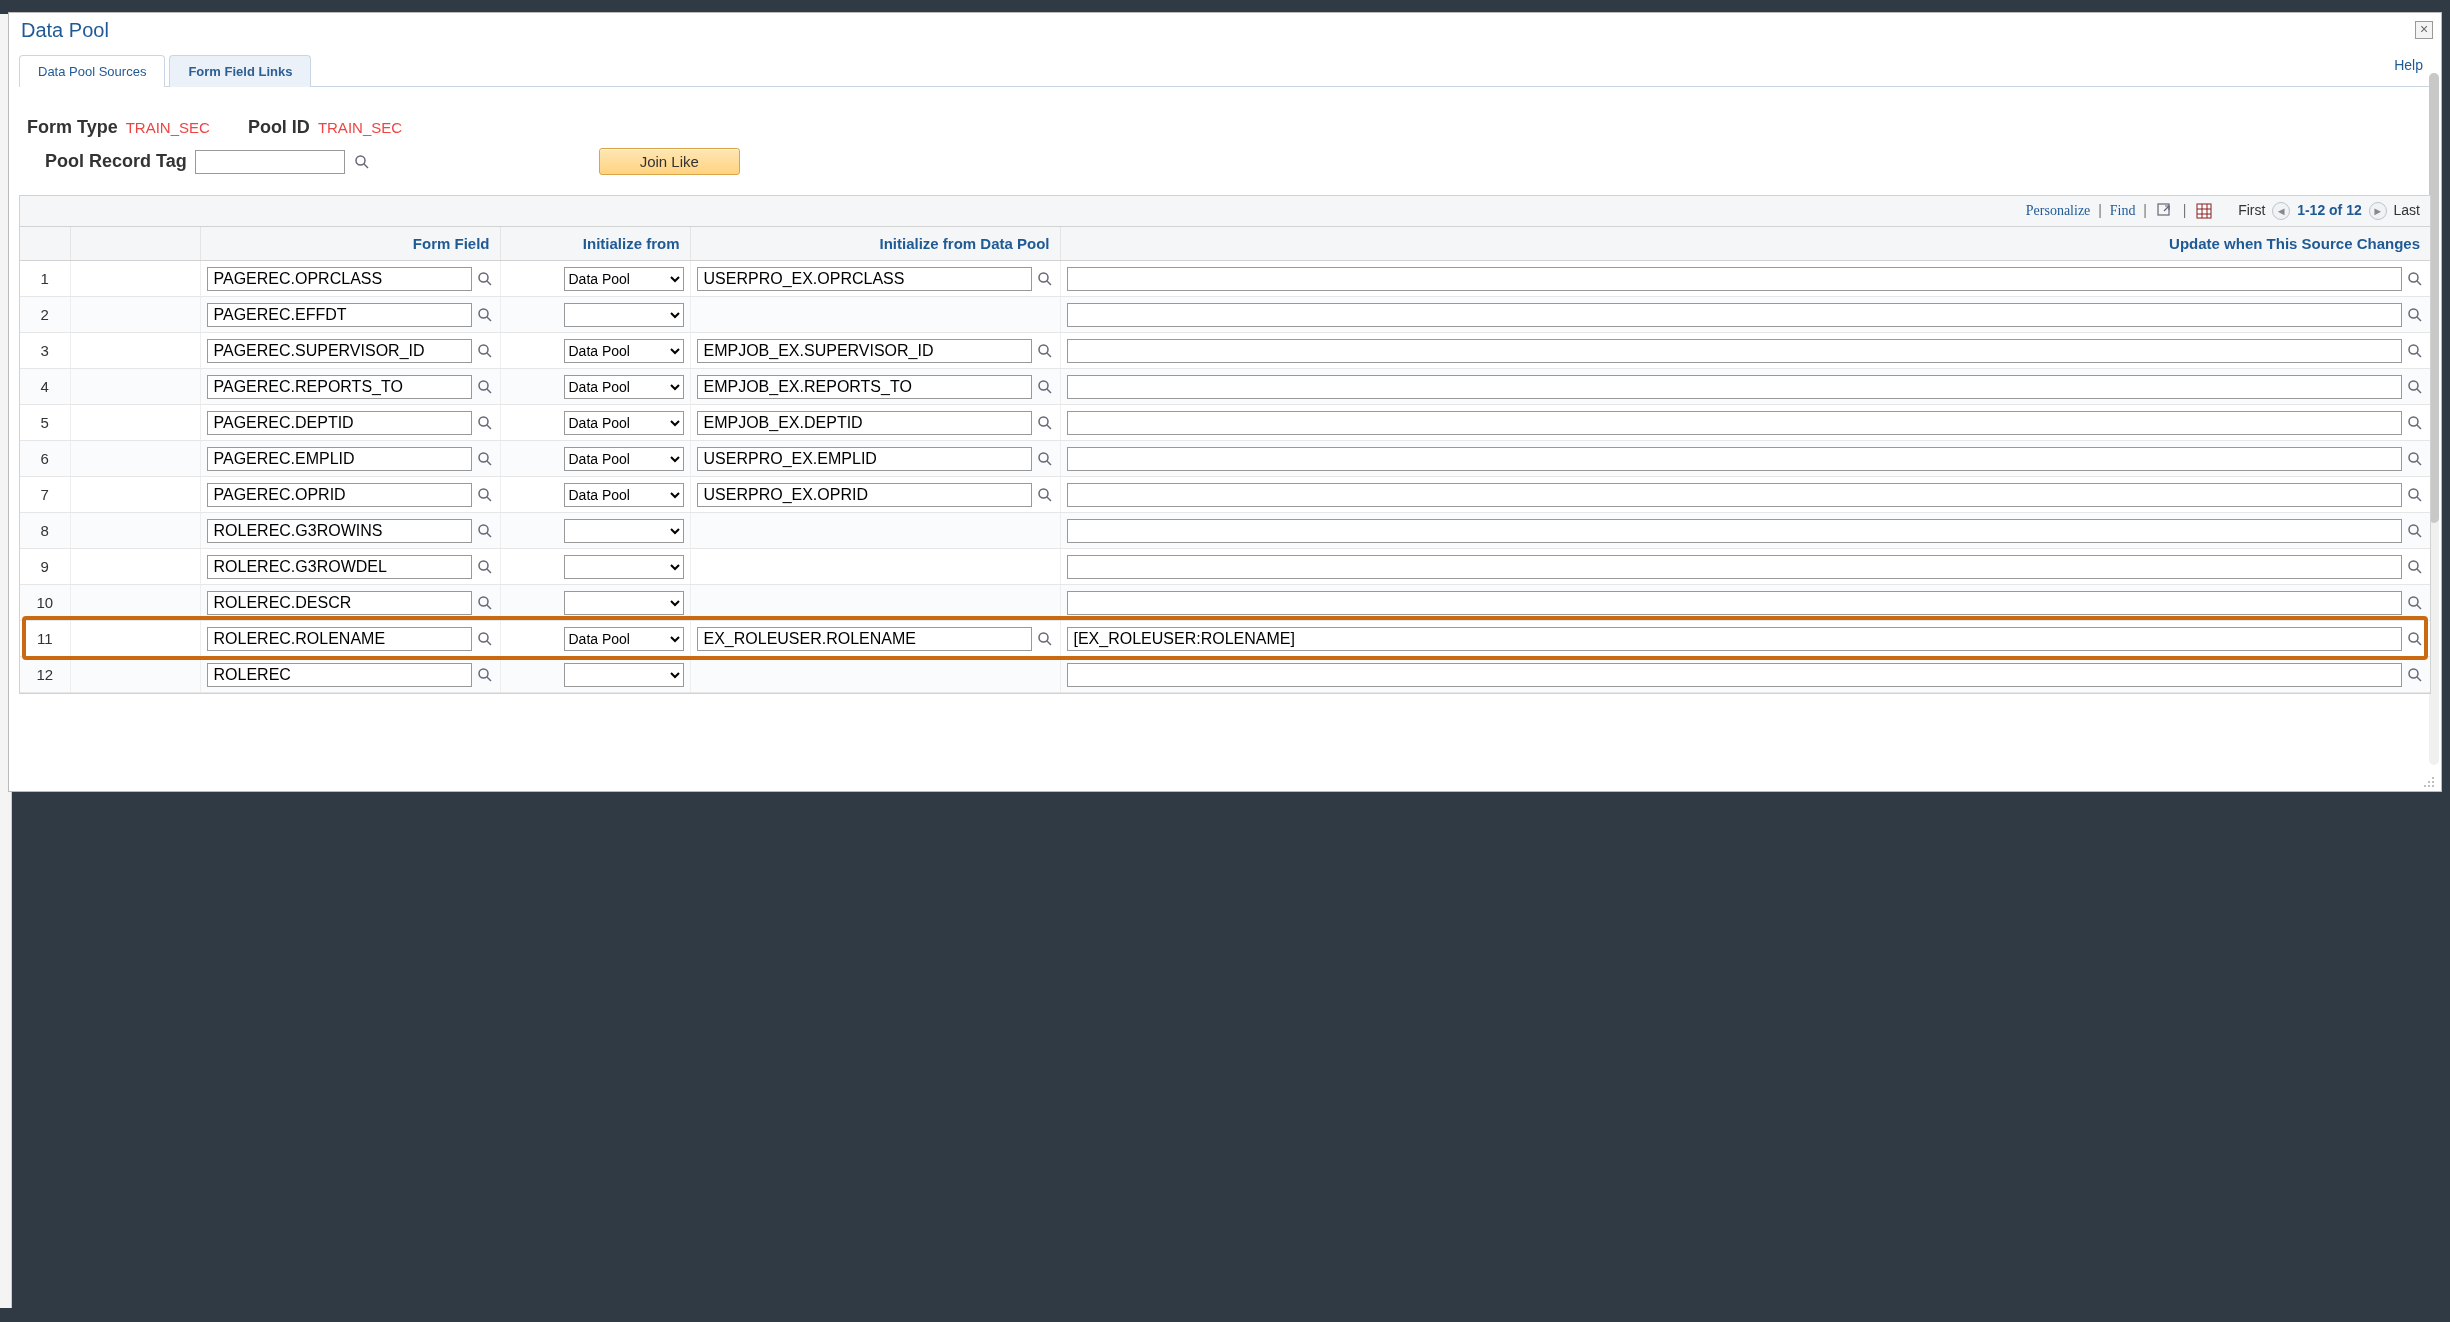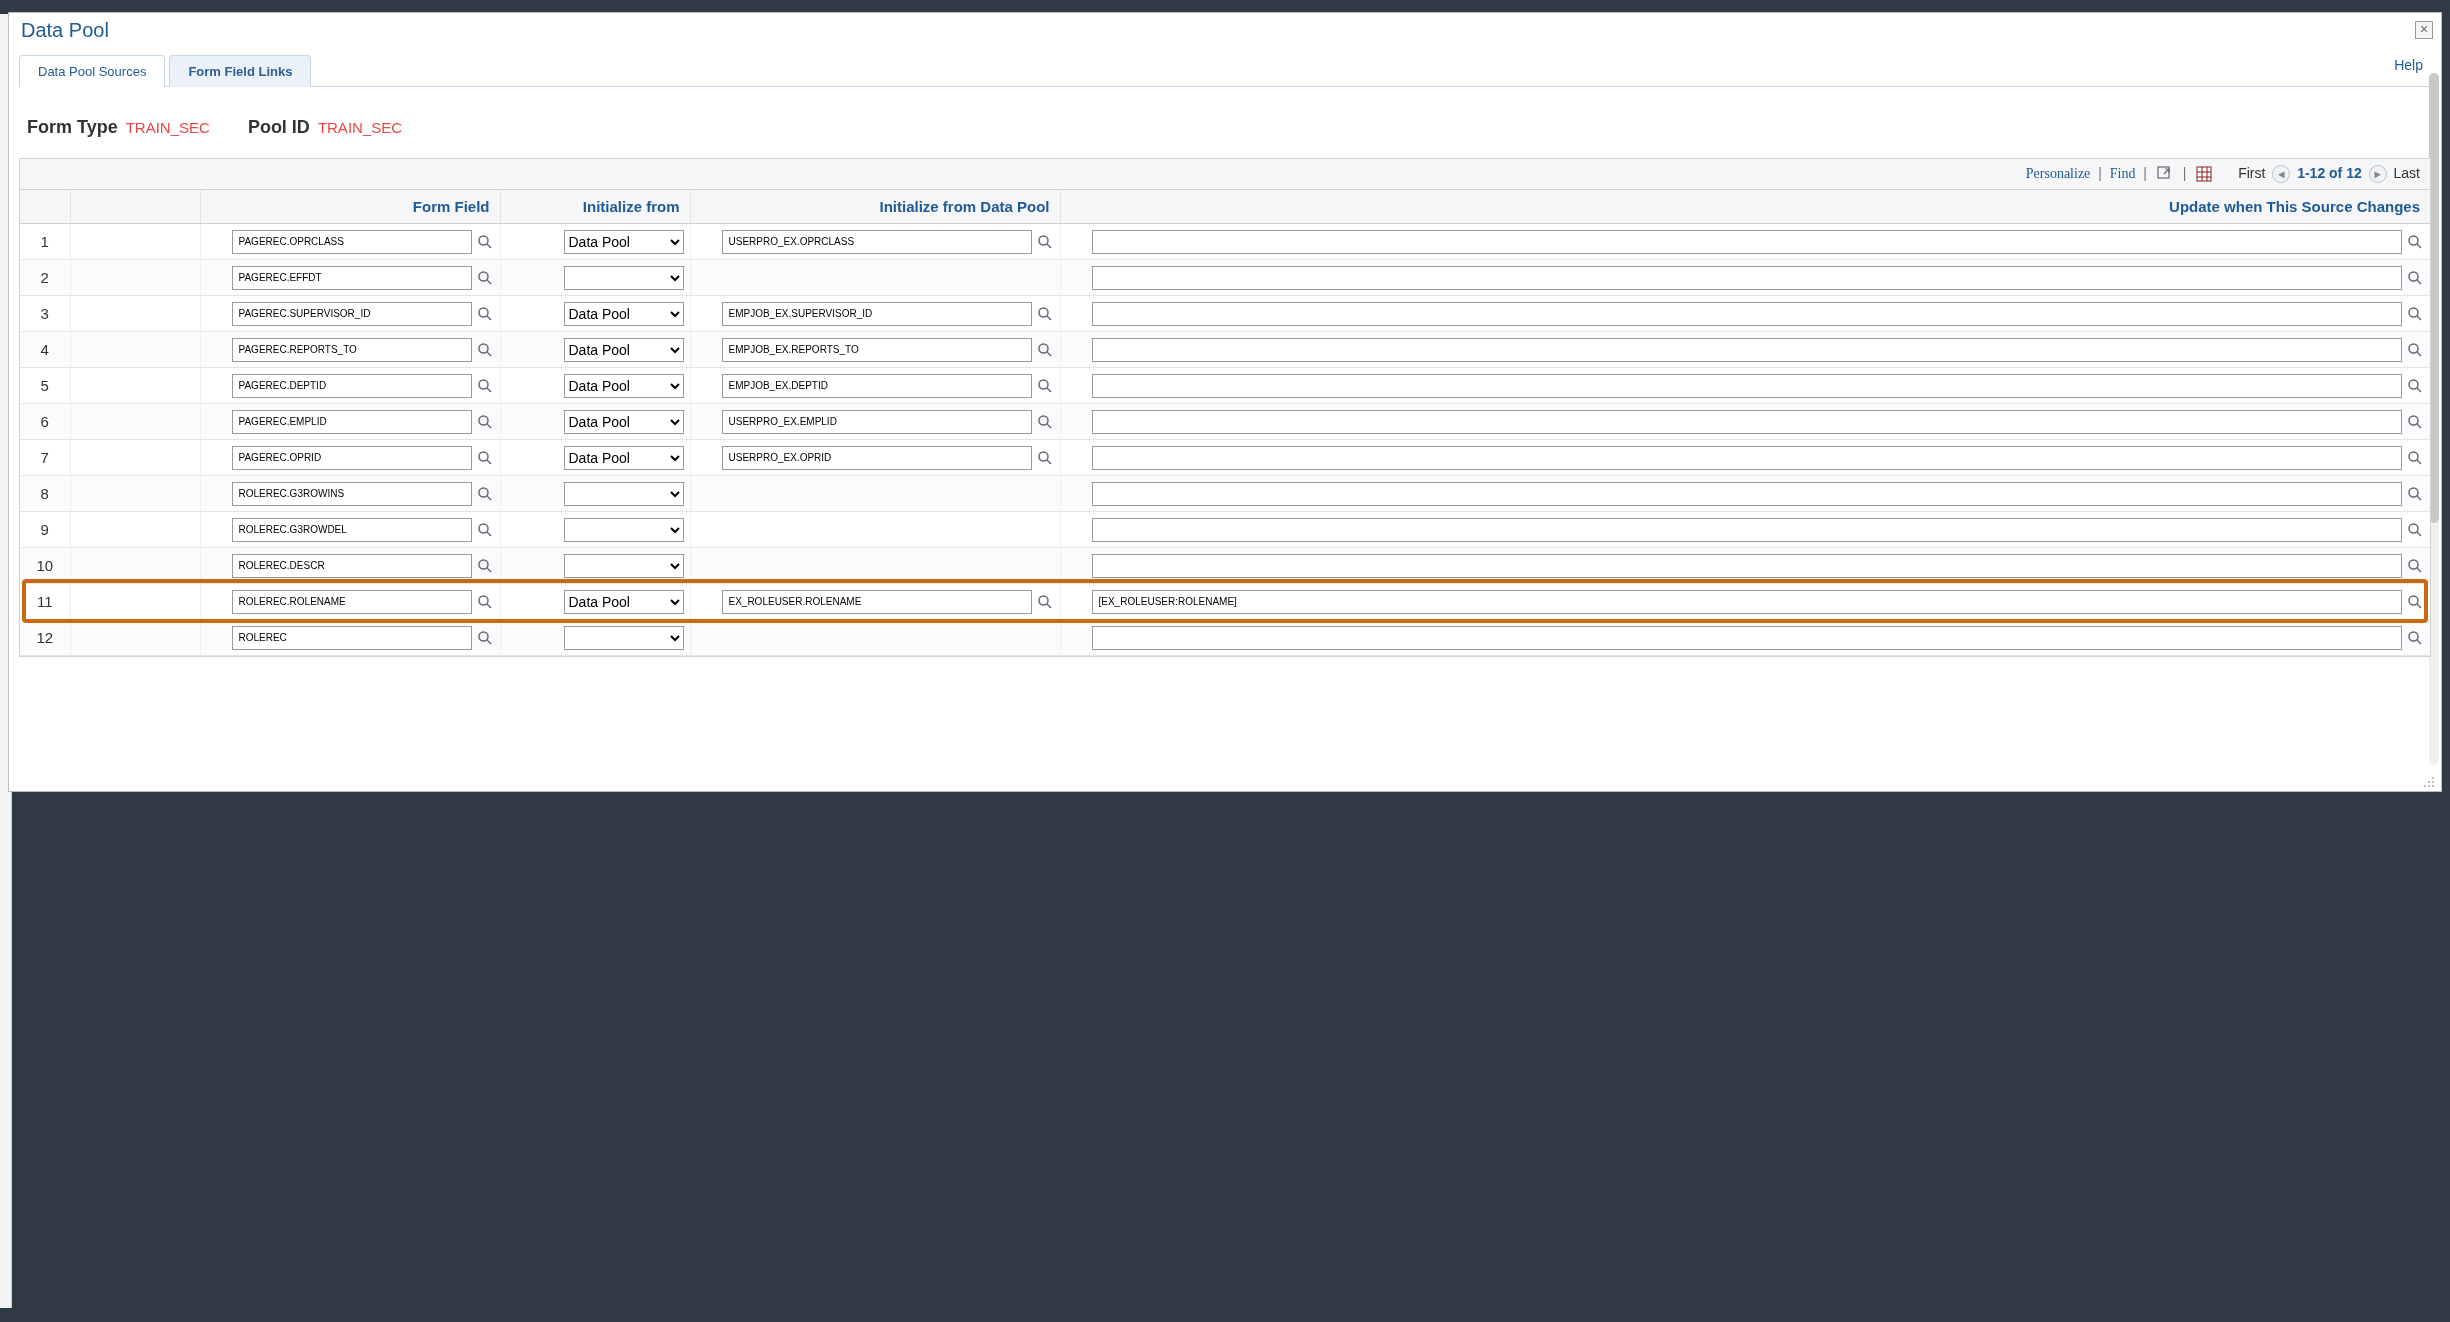--- a/index.html
+++ b/index.html
@@ -204,22 +204,21 @@
     align-items: center;
     justify-content: flex-end;
     gap: 4px;
   }
   .cell-input {
     flex: 1;
     min-width: 0;
     height: 24px;
     border: 1px solid #999;
     padding: 2px 6px;
-    font-size: 10px;
-    margin-left: 25px;
+    font-size: 16px;
   }
   .cell-select {
     width: 120px;
     height: 24px;
     border: 1px solid #999;
     font-size: 14px;
     background: #fff;
   }
   .footer-link {
     margin-top: 20px;
@@ -293,20 +292,31 @@
         <div class="tab active">Form Field Links</div>
       </div>
 
       <div class="form-row1">
         <span class="lbl">Form Type</span>
         <span class="val">TRAIN_SEC</span>
         <span class="lbl">Pool ID</span>
         <span class="val">TRAIN_SEC</span>
       </div>
 
+      <div class="form-row2">
+        <span class="lbl" style="margin-left:18px;">Pool Record Tag</span>
+        <input class="txt-input" style="width: 150px;" value="">
+        <span class="lookup-btn">
+          <svg viewBox="0 0 16 16">
+              <circle cx="6.5" cy="6.5" r="4.5" fill="none" stroke="#667" stroke-width="1.5"></circle>
+              <line x1="10" y1="10" x2="14" y2="14" stroke="#667" stroke-width="1.5"></line>
+            </svg>
+        </span>
+        <button class="join-like-btn">Join Like</button>
+      </div>
 
       <div class="grid-wrap">
         <div class="grid-toolbar">
           <a>Personalize</a>
           <span class="sep">|</span>
           <a>Find</a>
           <span class="sep">|</span>
           <span class="tool-icon zoom">
             <svg viewBox="0 0 16 16" width="16" height="16">
                 <rect x="1" y="1" width="11" height="11" fill="none" stroke="#667" stroke-width="1.2"></rect>

